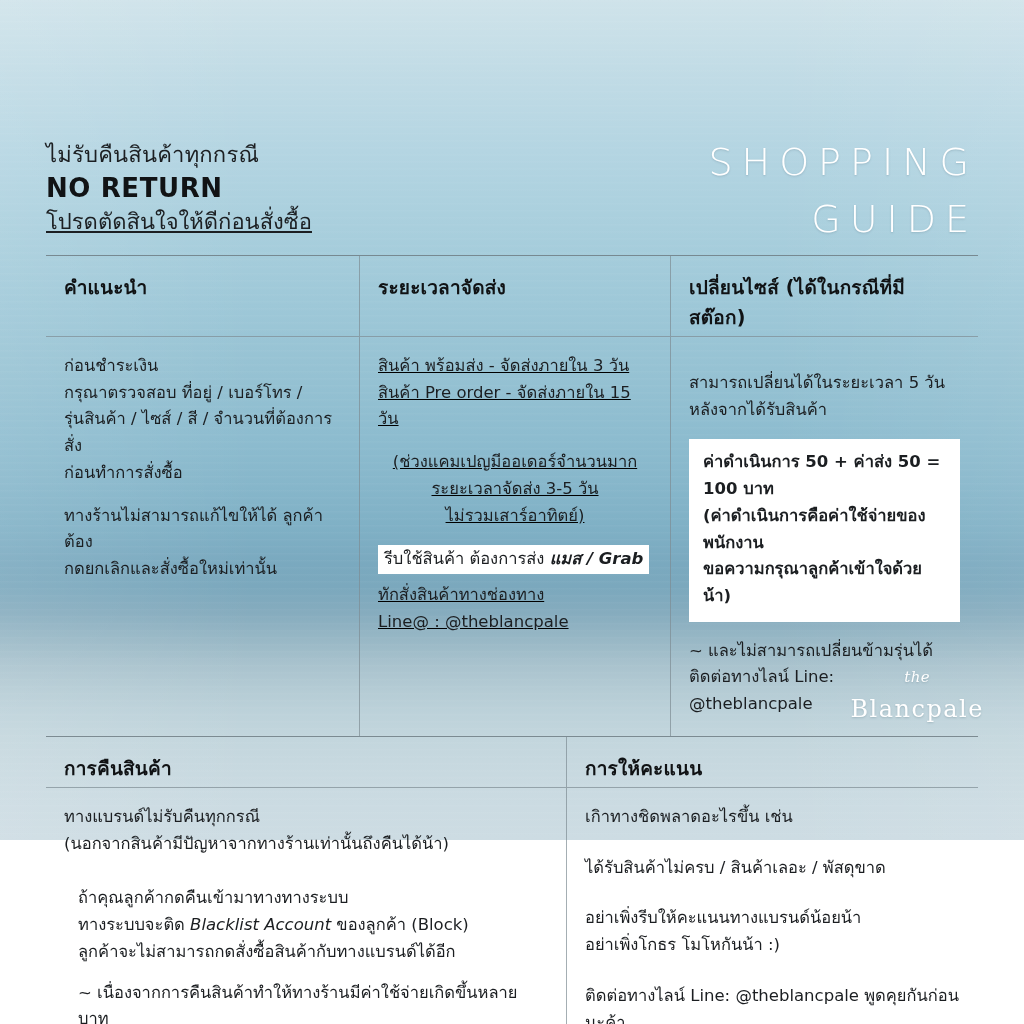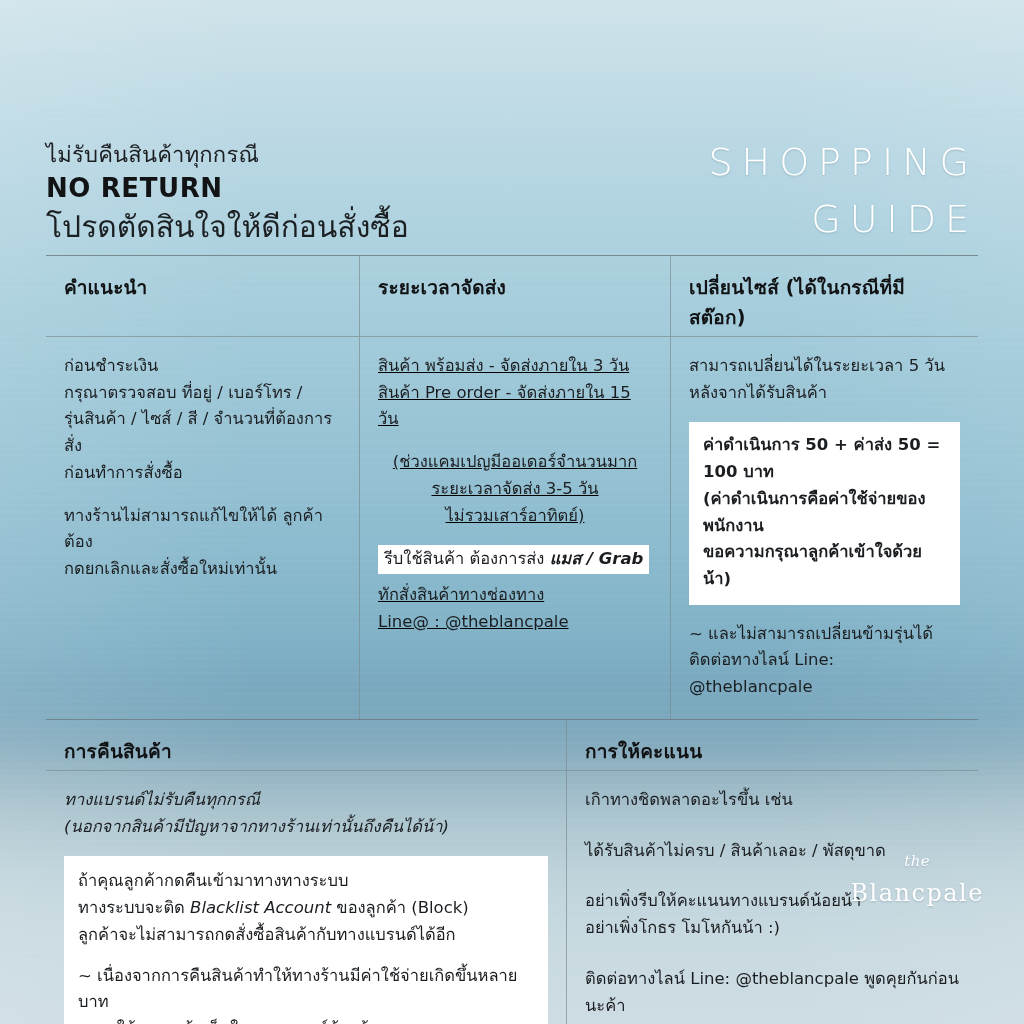--- a/index.html
+++ b/index.html
@@ -10,21 +10,21 @@
     width: 1024px;
     height: 1024px;
     font-family: "DejaVu Sans", sans-serif;
     background: #ffffff;
     overflow: hidden;
   }
 
   #page {
     position: relative;
     width: 1024px;
-    height: 1024px;
+    height: 840px;
     background:
       linear-gradient(180deg,
         #cfe3ea 0%,
         #c2dce6 8%,
         #b4d5e2 18%,
         #a9cfdd 27%,
         #9ec8d8 36%,
         #96c2d3 44%,
         #8dbccf 52%,
         #86b6ca 58%,
@@ -77,23 +77,24 @@
     color: #1c1f22;
   }
   .head-left .l2 {
     font-size: 26px;
     font-weight: bold;
     letter-spacing: .6px;
     line-height: 1.45;
     color: #111315;
   }
   .head-left .l3 {
-    font-size: 30px;
+    font-size: 22px;
     line-height: 1.35;
     color: #1c1f22;
+    text-decoration: underline;
   }
   .head-right {
     position: absolute;
     right: 0;
     top: 14px;
     text-align: right;
     color: #ffffff;
   }
   .head-right .t1,
   .head-right .t2 {
@@ -250,21 +251,21 @@
           </p>
           <p style="white-space:pre-line;margin-top:-8px;">ทักสั่งสินค้าทางช่องทาง
 Line@ : @theblancpale</p>
         </div>
       </div>
 
       <div class="vline"></div>
 
       <div class="cell" style="width:307px;">
         <div class="body-text">
-          <p style="white-space:pre-line;">สามารถเปลี่ยนได้ในระยะเวลา 5 วัน
+          <p style="white-space:pre-line;margin-top:17px;">สามารถเปลี่ยนได้ในระยะเวลา 5 วัน
 หลังจากได้รับสินค้า</p>
           <div class="hl-block" style="margin-bottom:16px;">
             <p class="em-bold">ค่าดำเนินการ 50 + ค่าส่ง 50 = 100 บาท</p>
             <p class="em-bold">(ค่าดำเนินการคือค่าใช้จ่ายของพนักงาน</p>
             <p class="em-bold">ขอความกรุณาลูกค้าเข้าใจด้วยน้า)</p>
           </div>
           <p style="white-space:pre-line;">~ และไม่สามารถเปลี่ยนข้ามรุ่นได้
 ติดต่อทางไลน์ Line: @theblancpale</p>
         </div>
       </div>
@@ -281,21 +282,21 @@
         <div class="col-title">การให้คะแนน</div>
       </div>
     </div>
 
     <div class="rule light"></div>
 
     <div class="row row-body">
 
       <div class="cell" style="width:520px;">
         <div class="body-text">
-          <p style="white-space:pre-line;font-style:italic;">ทางแบรนด์ไม่รับคืนทุกกรณี
+          <p style="white-space:pre-line;">ทางแบรนด์ไม่รับคืนทุกกรณี
 (นอกจากสินค้ามีปัญหาจากทางร้านเท่านั้นถึงคืนได้น้า)</p>
           <div class="hl-block" style="padding:12px 14px 14px 14px;">
             <p>ถ้าคุณลูกค้ากดคืนเข้ามาทางทางระบบ</p>
             <p><span>ทางระบบจะติด </span><span class="em-italic">Blacklist Account</span><span> ของลูกค้า (Block)</span></p>
             <p>ลูกค้าจะไม่สามารถกดสั่งซื้อสินค้ากับทางแบรนด์ได้อีก</p>
             <p style="height:14px;"></p>
             <p>~ เนื่องจากการคืนสินค้าทำให้ทางร้านมีค่าใช้จ่ายเกิดขึ้นหลายบาท</p>
             <p>อยากให้คุณลูกค้าเห็นใจทางแบรนด์ด้วยน้า</p>
           </div>
         </div>

